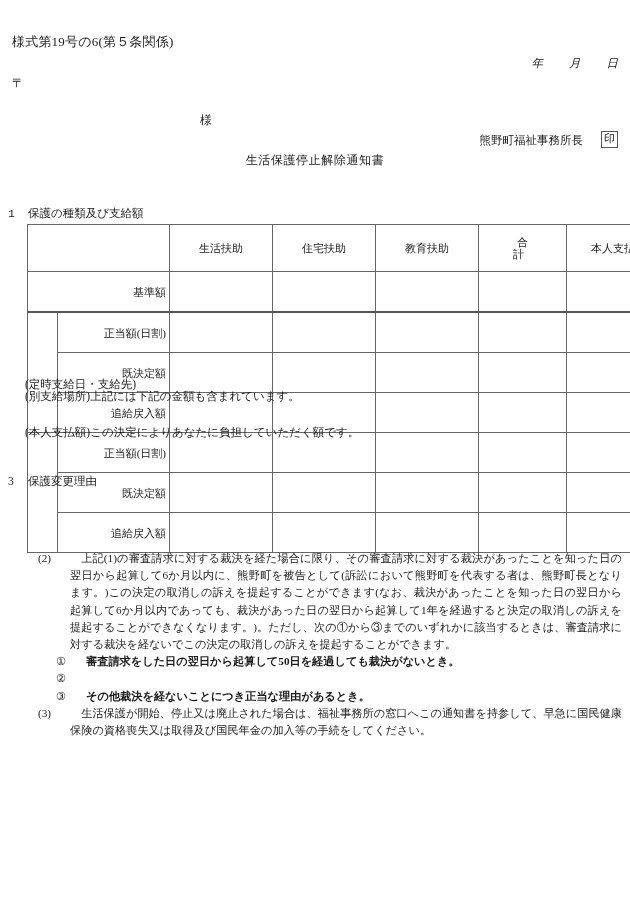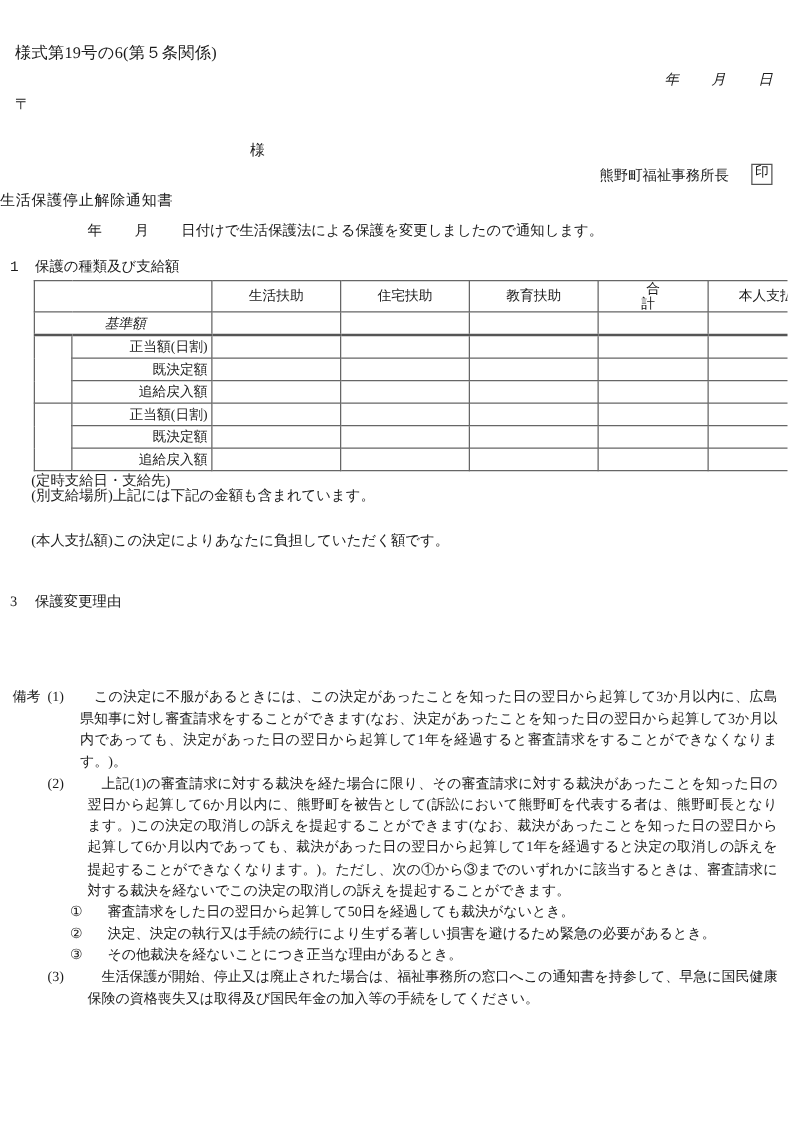--- a/index.html
+++ b/index.html
@@ -71,20 +71,21 @@
     font-size: 11px;
     line-height: 1.25;
   }
 
   
   .doc-title {
     position: absolute;
     left: 0;
     right: 0;
     top: 152px;
+    text-align: center;
     font-size: 12px;
     letter-spacing: 0.6px;
   }
   .notice-line {
     position: absolute;
     left: 70px;
     top: 177px;
     font-size: 11.5px;
     white-space: nowrap;
   }
@@ -107,35 +108,34 @@
     left: 27px;
     top: 224px;
     width: 588px;
     border-collapse: collapse;
     table-layout: fixed;
     font-size: 11px;
   }
   .amount-table td, .amount-table th {
     border: 1px solid #666;
     height: 17px;
-    padding: 0 3px;
+    padding: 11px 3px;
     font-weight: normal;
     text-align: center;
     vertical-align: middle;
     line-height: 1.1;
   }
   .amount-table th { font-size: 11px; }
   .amount-table td.lbl {
     text-align: right;
     padding-left: 6px;
   }
   .amount-table td.kijun {
-    text-align: center;
+    text-align: right;
     padding-left: 6px;
-    font-style: italic;
   }
   .amount-table .thick-top { border-top: 2px solid #555; }
   .col-corner { width: 30px; }
   .col-name { width: 112px; }
   .col-amt { width: 103px; }
   .col-total { width: 88px; }
   .col-self { width: 104px; }
   .spacer-cell { border: 1px solid #666; }
   .tot-inner { letter-spacing: 8px; padding-left: 8px; }
 
@@ -177,21 +177,21 @@
   .item-marker.circ {
     width: 30px;
     padding-left: 18px;
   }
   .item-body {
     flex: 1 1 auto;
     text-align: justify;
     text-justify: inter-character;
     text-indent: 1em;
   }
-  .item-body.noind { text-indent: 0; }
+  .item-body.noind { text-indent: 0; font-weight: bold; }
   .indent-block { padding-left: 28px; }
   .sub-list { margin-top: 0; }
 </style>
 </head>
 <body>
 
 <div class="page">
 
   <div class="form-code">様式第19号の6(第５条関係)</div>
 
@@ -203,23 +203,20 @@
 
   <div class="addressee">様</div>
 
   <div class="issuer">
     <span>熊野町福祉事務所長</span>
     <span class="seal-box">印</span>
   </div>
 
   <div class="doc-title">生活保護停止解除通知書</div>
 
-  <div class="notice-line">
-    <span>年</span><span class="gap"></span><span>月</span><span class="gap"></span><span>日付けで生活保護法による保護を変更しましたので通知します。</span>
-  </div>
 
   <div class="section-head" id="sec1">
     <span class="num">1</span><span>保護の種類及び支給額</span>
   </div>
 
   <table class="amount-table">
     <colgroup>
       <col class="col-corner">
         <col class="col-name">
         <col class="col-amt">
@@ -306,39 +303,33 @@
   <div class="paren-note" id="note-b">(別支給場所)上記には下記の金額も含まれています。</div>
   <div class="paren-note" id="note-c">(本人支払額)この決定によりあなたに負担していただく額です。</div>
 
 
   <div class="section-head" id="sec3">
     <span class="num">3</span><span>保護変更理由</span>
   </div>
 
   <div class="remarks">
 
-    <div class="remarks-row">
-      <div class="remarks-label">備考</div>
-      <div class="item-marker" style="width:26px">(1)</div>
-      <div class="item-body">この決定に不服があるときには、この決定があったことを知った日の翌日から起算して3か月以内に、広島県知事に対し審査請求をすることができます(なお、決定があったことを知った日の翌日から起算して3か月以内であっても、決定があった日の翌日から起算して1年を経過すると審査請求をすることができなくなります。)。</div>
-    </div>
 
     <div class="remarks-row indent-block">
       <div class="item-marker">(2)</div>
       <div class="item-body">上記(1)の審査請求に対する裁決を経た場合に限り、その審査請求に対する裁決があったことを知った日の翌日から起算して6か月以内に、熊野町を被告として(訴訟において熊野町を代表する者は、熊野町長となります。)この決定の取消しの訴えを提起することができます(なお、裁決があったことを知った日の翌日から起算して6か月以内であっても、裁決があった日の翌日から起算して1年を経過すると決定の取消しの訴えを提起することができなくなります。)。ただし、次の①から③までのいずれかに該当するときは、審査請求に対する裁決を経ないでこの決定の取消しの訴えを提起することができます。</div>
     </div>
 
     <div class="sub-list">
       <div class="remarks-row indent-block">
         <div class="item-marker circ">①</div>
         <div class="item-body noind">審査請求をした日の翌日から起算して50日を経過しても裁決がないとき。</div>
       </div>
       <div class="remarks-row indent-block">
         <div class="item-marker circ">②</div>
-        <div class="item-body noind">決定、決定の執行又は手続の続行により生ずる著しい損害を避けるため緊急の必要があるとき。</div>
       </div>
       <div class="remarks-row indent-block">
         <div class="item-marker circ">③</div>
         <div class="item-body noind">その他裁決を経ないことにつき正当な理由があるとき。</div>
       </div>
     </div>
 
     <div class="remarks-row indent-block">
       <div class="item-marker">(3)</div>
       <div class="item-body">生活保護が開始、停止又は廃止された場合は、福祉事務所の窓口へこの通知書を持参して、早急に国民健康保険の資格喪失又は取得及び国民年金の加入等の手続をしてください。</div>

